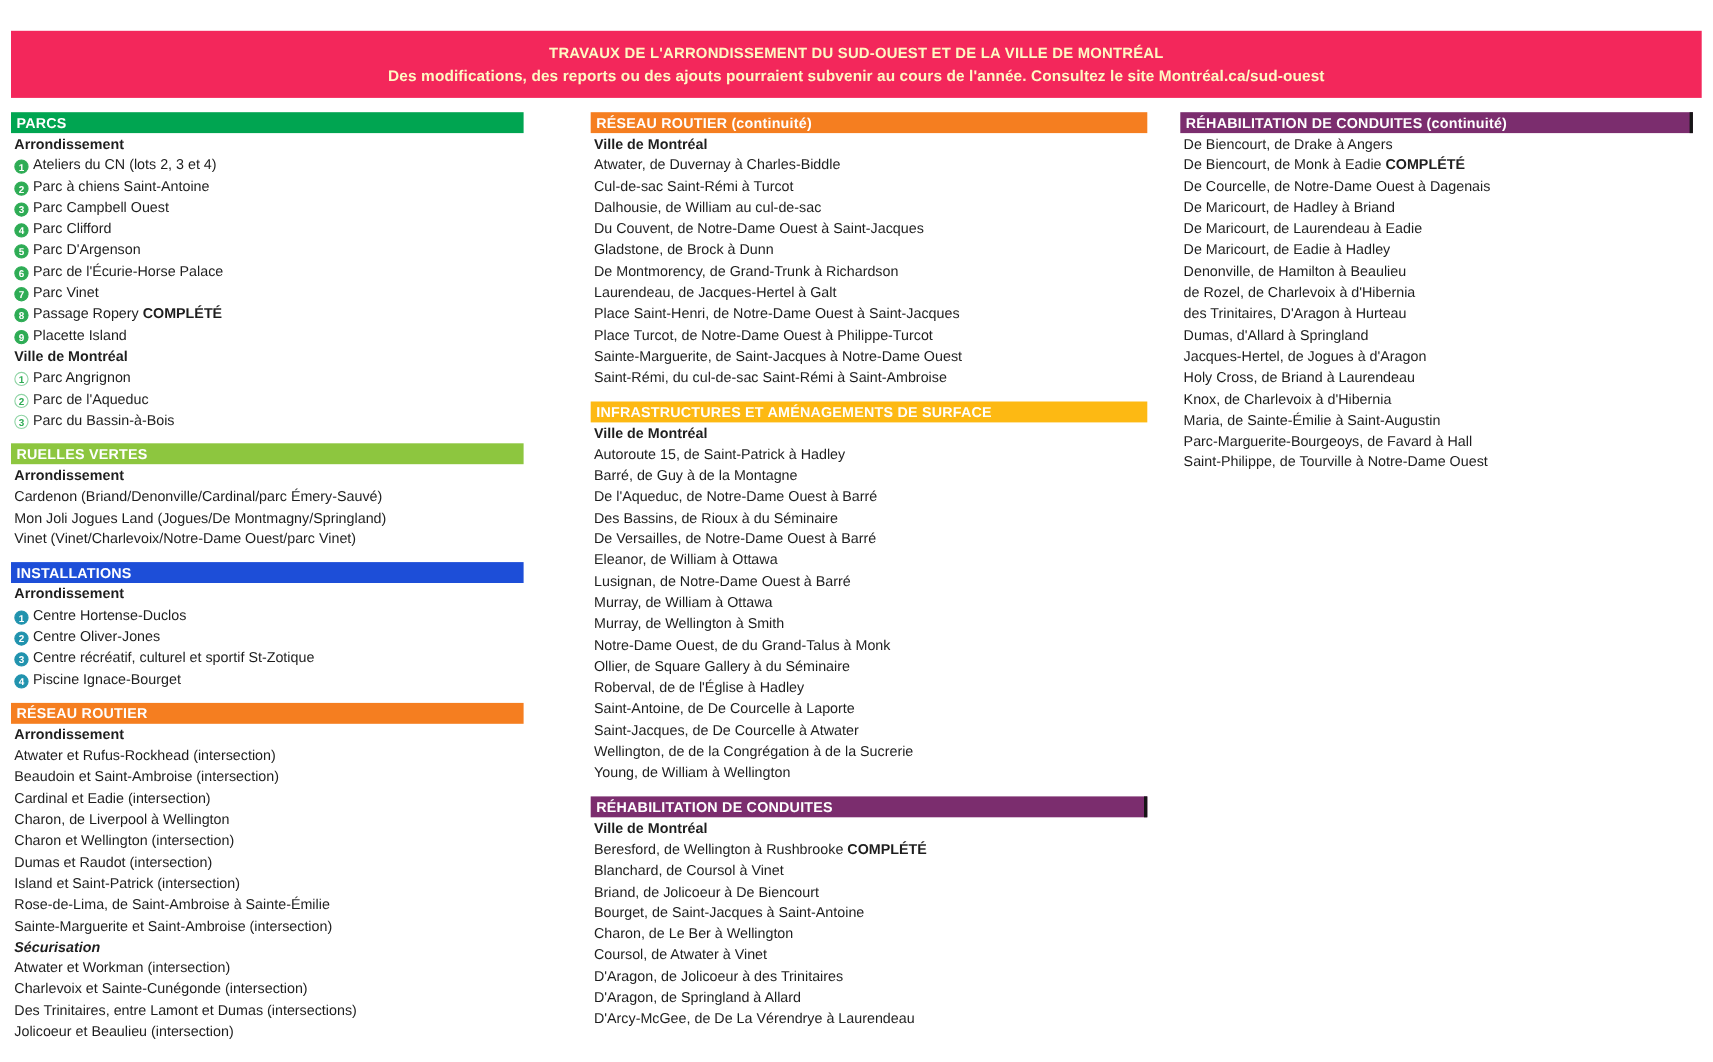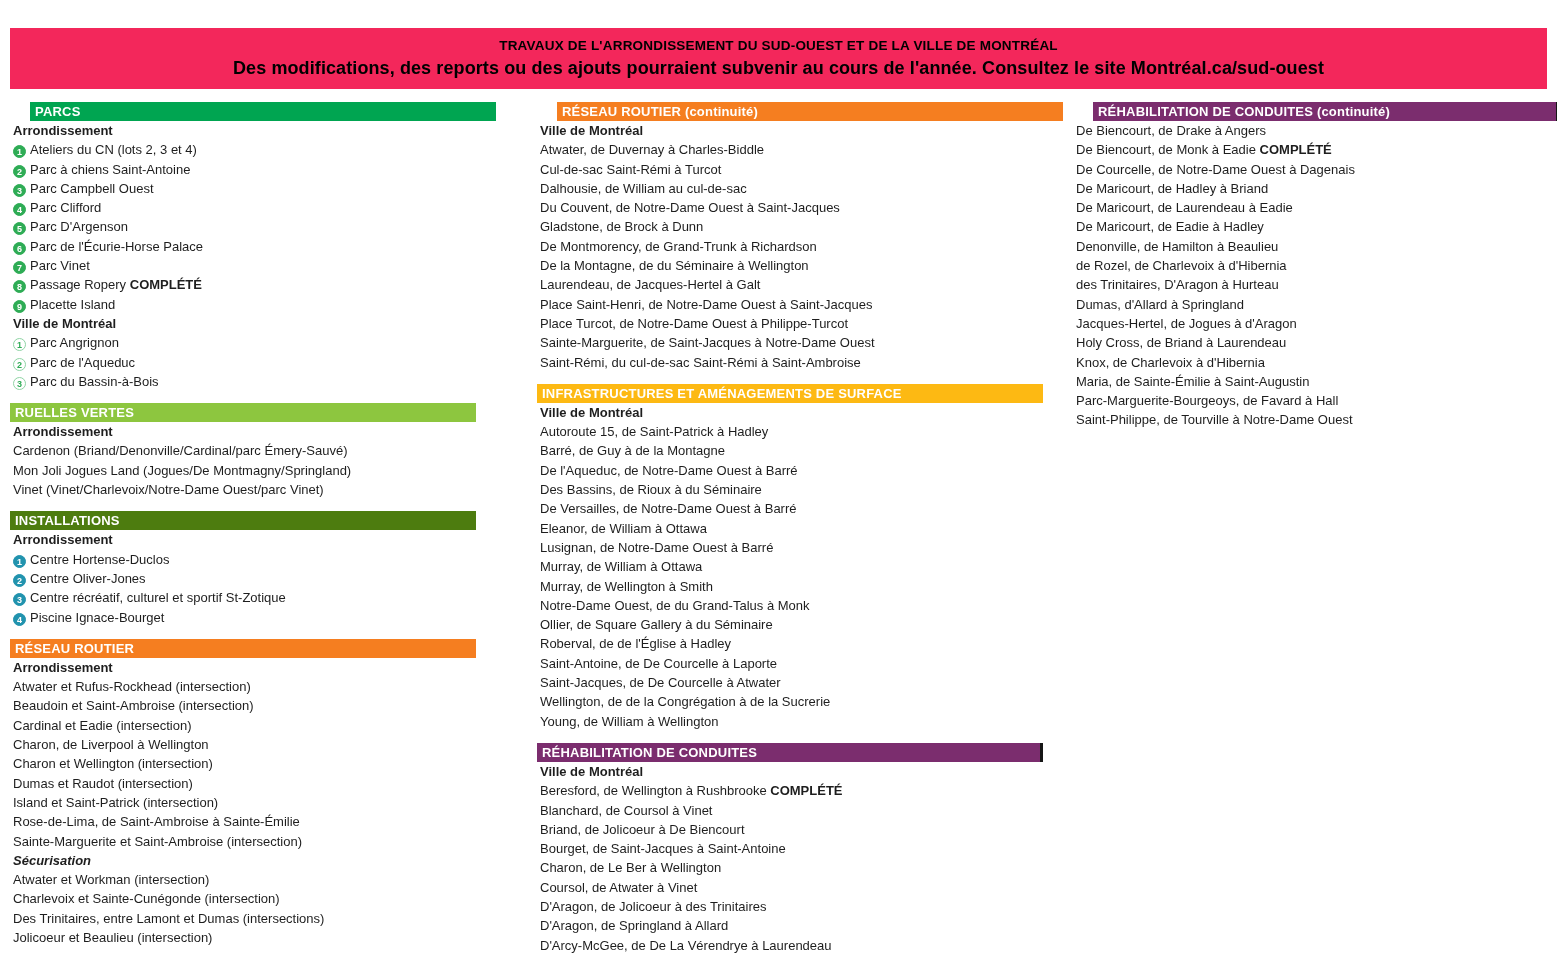--- a/index.html
+++ b/index.html
@@ -6,34 +6,34 @@
   body{
     width:1557px;height:965px;position:relative;overflow:hidden;
     background:#ffffff;
     font-family:"Liberation Sans", sans-serif;
     color:#1e1e1e;
     -webkit-font-smoothing:antialiased;
   }
   .banner{
     position:absolute;left:10px;top:28px;width:1537px;height:61px;
     display:flex;flex-direction:column;align-items:center;justify-content:center;
-    text-align:center;color:#000000;box-sizing:border-box;
+    text-align:center;color:#fef9c3;box-sizing:border-box;
   }
   .banner .t1{font-size:13.5px;font-weight:bold;letter-spacing:.2px;}
-  .banner .t2{font-size:18px;font-weight:bold;margin-top:5px;letter-spacing:.1px;}
+  .banner .t2{font-size:14px;font-weight:bold;margin-top:5px;letter-spacing:.1px;}
   .col{position:absolute;top:102px;}
   .col.c1{left:10px;width:466px;}
   .col.c2{left:537px;width:506px;}
   .col.c3{left:1073px;width:466px;}
   .bar{
     height:19px;line-height:19px;padding-left:5px;margin-top:12px;
     color:#ffffff;font-size:13px;font-weight:bold;letter-spacing:.2px;
     box-sizing:border-box;width:100%;
   }
-  .col .bar:first-child{margin-top:0;margin-left:20px;}
+  .col .bar:first-child{margin-top:0;}
   .bar.edge{border-right:3px solid #161616;}
   .line{font-size:13px;line-height:19.3px;padding-left:3px;white-space:nowrap;}
   .subhead{font-weight:bold;}
   .subhead.ital{font-style:italic;}
   .marker{
     display:inline-block;width:13px;height:13px;border-radius:50%;
     font-size:9px;font-weight:bold;text-align:center;line-height:13px;
     margin-right:4px;vertical-align:-1px;box-sizing:border-box;
     border:1.3px solid transparent;
   }
@@ -61,21 +61,21 @@
     <div class="line"><span class="marker" style="background: rgb(46, 172, 85); border-color: rgb(46, 172, 85); color: rgb(255, 255, 255);">9</span><span>Placette Island</span></div>
     <div class="line subhead">Ville de Montréal</div>
     <div class="line"><span class="marker" style="background: rgb(255, 255, 255); border-color: rgb(143, 212, 165); color: rgb(46, 172, 85);">1</span><span>Parc Angrignon</span></div>
     <div class="line"><span class="marker" style="background: rgb(255, 255, 255); border-color: rgb(143, 212, 165); color: rgb(46, 172, 85);">2</span><span>Parc de l'Aqueduc</span></div>
     <div class="line"><span class="marker" style="background: rgb(255, 255, 255); border-color: rgb(143, 212, 165); color: rgb(46, 172, 85);">3</span><span>Parc du Bassin-à-Bois</span></div>
     <div class="bar" style="background: rgb(141, 198, 63);">RUELLES VERTES</div>
     <div class="line subhead">Arrondissement</div>
     <div class="line"><span>Cardenon (Briand/Denonville/Cardinal/parc Émery-Sauvé)</span></div>
     <div class="line"><span>Mon Joli Jogues Land (Jogues/De Montmagny/Springland)</span></div>
     <div class="line"><span>Vinet (Vinet/Charlevoix/Notre-Dame Ouest/parc Vinet)</span></div>
-    <div class="bar" style="background: #4d7c0f;">INSTALLATIONS</div>
+    <div class="bar" style="background: #1d4ed8;">INSTALLATIONS</div>
     <div class="line subhead">Arrondissement</div>
     <div class="line"><span class="marker" style="background: rgb(33, 147, 174); border-color: rgb(33, 147, 174); color: rgb(255, 255, 255);">1</span><span>Centre Hortense-Duclos</span></div>
     <div class="line"><span class="marker" style="background: rgb(33, 147, 174); border-color: rgb(33, 147, 174); color: rgb(255, 255, 255);">2</span><span>Centre Oliver-Jones</span></div>
     <div class="line"><span class="marker" style="background: rgb(33, 147, 174); border-color: rgb(33, 147, 174); color: rgb(255, 255, 255);">3</span><span>Centre récréatif, culturel et sportif St-Zotique</span></div>
     <div class="line"><span class="marker" style="background: rgb(33, 147, 174); border-color: rgb(33, 147, 174); color: rgb(255, 255, 255);">4</span><span>Piscine Ignace-Bourget</span></div>
     <div class="bar" style="background: rgb(245, 126, 32);">RÉSEAU ROUTIER</div>
     <div class="line subhead">Arrondissement</div>
     <div class="line"><span>Atwater et Rufus-Rockhead (intersection)</span></div>
     <div class="line"><span>Beaudoin et Saint-Ambroise (intersection)</span></div>
     <div class="line"><span>Cardinal et Eadie (intersection)</span></div>
@@ -93,21 +93,20 @@
   </div>
 <div class="col c2">
     <div class="bar" style="background: rgb(245, 126, 32);">RÉSEAU ROUTIER (continuité)</div>
     <div class="line subhead">Ville de Montréal</div>
     <div class="line"><span>Atwater, de Duvernay à Charles-Biddle</span></div>
     <div class="line"><span>Cul-de-sac Saint-Rémi à Turcot</span></div>
     <div class="line"><span>Dalhousie, de William au cul-de-sac</span></div>
     <div class="line"><span>Du Couvent, de Notre-Dame Ouest à Saint-Jacques</span></div>
     <div class="line"><span>Gladstone, de Brock à Dunn</span></div>
     <div class="line"><span>De Montmorency, de Grand-Trunk à Richardson</span></div>
-    <div class="line"><span>De la Montagne, de du Séminaire à Wellington</span></div>
     <div class="line"><span>Laurendeau, de Jacques-Hertel à Galt</span></div>
     <div class="line"><span>Place Saint-Henri, de Notre-Dame Ouest  à Saint-Jacques</span></div>
     <div class="line"><span>Place Turcot, de Notre-Dame Ouest à Philippe-Turcot</span></div>
     <div class="line"><span>Sainte-Marguerite, de Saint-Jacques à Notre-Dame Ouest</span></div>
     <div class="line"><span>Saint-Rémi, du cul-de-sac Saint-Rémi à Saint-Ambroise</span></div>
     <div class="bar" style="background: rgb(253, 185, 19);">INFRASTRUCTURES ET AMÉNAGEMENTS DE SURFACE</div>
     <div class="line subhead">Ville de Montréal</div>
     <div class="line"><span>Autoroute 15, de Saint-Patrick à Hadley</span></div>
     <div class="line"><span>Barré, de Guy à de la Montagne</span></div>
     <div class="line"><span>De l'Aqueduc, de Notre-Dame Ouest à Barré</span></div>

